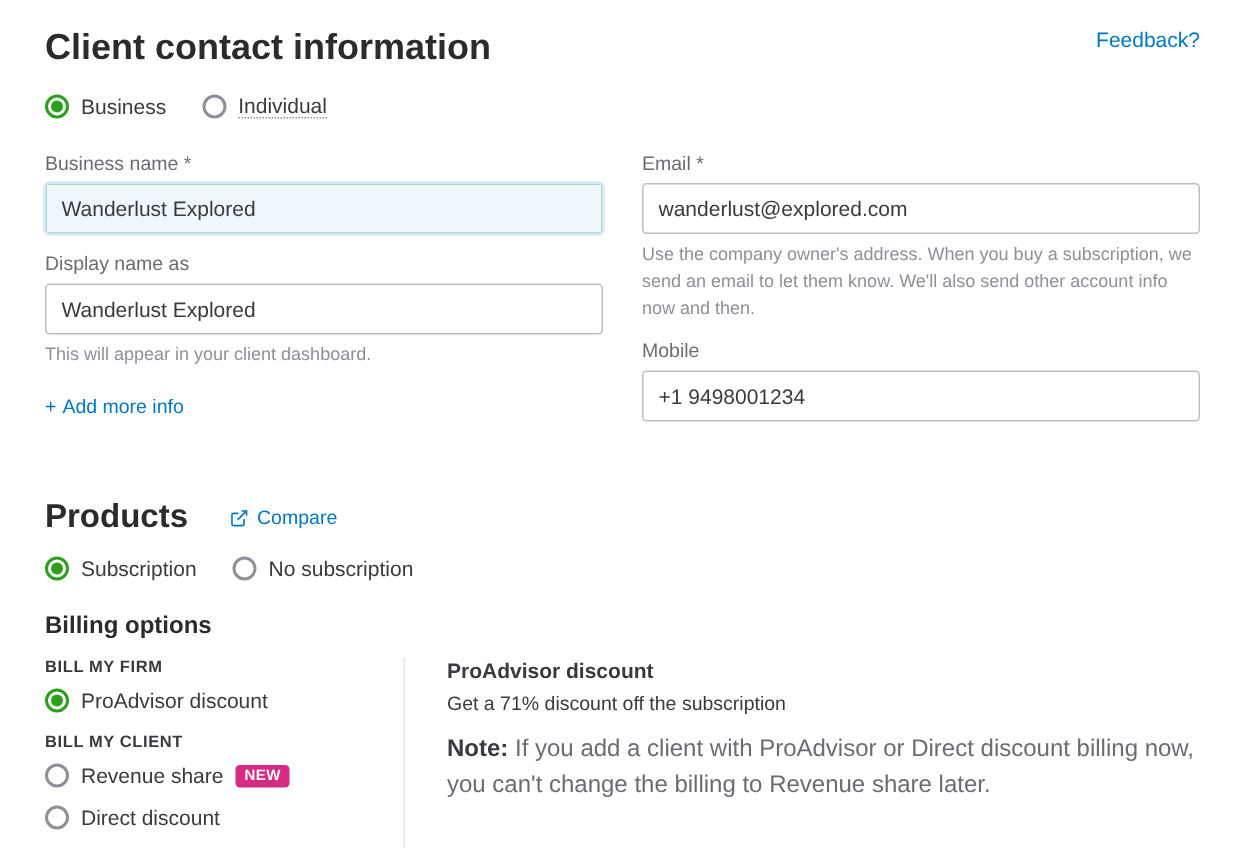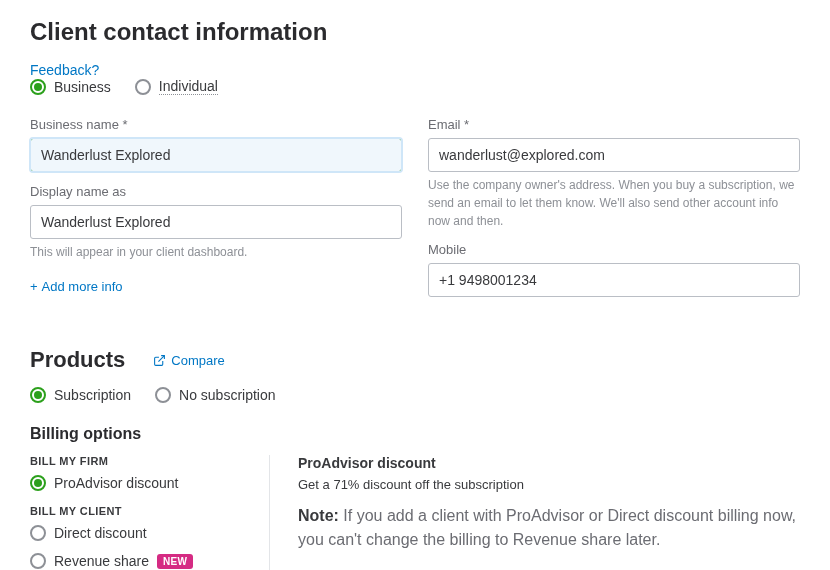--- a/index.html
+++ b/index.html
@@ -1,19 +1,19 @@
 <!DOCTYPE html>
 <html><head>
   <meta charset="utf-8">
   <style>
     * { box-sizing: border-box; margin: 0; padding: 0; }
     body { font-family: -apple-system, BlinkMacSystemFont, "Segoe UI", Helvetica, Arial, sans-serif; color: #393a3d; background: #fff; width: 830px; padding: 18px 30px 30px 30px; }
     a { text-decoration: none; }
     
-    .topbar { display: flex; justify-content: space-between; align-items: flex-start; flex-direction: column; }
+    .topbar { display: flex; justify-content: space-between; align-items: flex-start; }
     h1 { font-size: 24px; font-weight: 600; color: #2b2b2e; margin-bottom: 16px; }
     .feedback { color: #0077c5; font-size: 14px; }
     
     .radio-row { display: flex; gap: 24px; margin-bottom: 22px; }
     .radio-opt { display: inline-flex; align-items: center; gap: 8px; font-size: 14px; cursor: pointer; }
     .radio { width: 16px; height: 16px; border-radius: 50%; border: 2px solid #8d9096; position: relative; flex-shrink: 0; }
     .radio.checked { border-color: #2ca01c; }
     .radio.checked::after { content: ""; position: absolute; top: 2px; left: 2px; width: 8px; height: 8px; border-radius: 50%; background: #2ca01c; }
     .dotted { border-bottom: 1px dotted #8d9096; }
     
@@ -22,21 +22,21 @@
     .field { margin-bottom: 12px; }
     .label { display: block; font-size: 13px; color: #6b6c72; margin-bottom: 6px; }
     .input { width: 100%; height: 34px; padding: 0 10px; font-size: 14px; color: #393a3d; border: 1px solid #babec5; border-radius: 3px; }
     .input.focus { border-color: #2ca01c; background: #f0f7fc; outline: 2px solid #cfe6f8; outline-offset: -1px; }
     .help { font-size: 12px; color: #8d9096; margin-top: 4px; line-height: 1.5; }
     
     .add-more { color: #0077c5; font-size: 13px; display: inline-flex; align-items: center; gap: 4px; margin-top: 6px; cursor: pointer; }
     
     .section-h { display: flex; align-items: center; gap: 28px; margin-top: 38px; margin-bottom: 14px; }
     .section-h h2 { font-size: 22px; font-weight: 600; color: #2b2b2e; }
-    .compare { color: #0077c5; font-size: 13px; display: inline-flex; align-items: center; gap: 5px; cursor: pointer; }
+    .compare { color: #0077c5; font-size: 13px; display: inline-flex; align-items: flex-end; gap: 5px; cursor: pointer; }
     .compare .icon { width: 13px; height: 13px; }
     
     h3 { font-size: 16px; font-weight: 700; color: #2b2b2e; margin-bottom: 12px; }
     
     .billing-wrap { display: flex; gap: 28px; }
     .billing-left { width: 240px; border-right: 1px solid #e3e5e8; padding-right: 16px; }
     .billing-right { flex: 1; }
     .sub-h { font-size: 11px; font-weight: 700; letter-spacing: 0.4px; color: #393a3d; margin-bottom: 8px; }
     .b-opt { display: flex; align-items: center; gap: 8px; font-size: 14px; color: #393a3d; margin-bottom: 12px; cursor: pointer; }
     .group2 { margin-top: 14px; }
@@ -124,26 +124,26 @@
   <div class="billing-left">
     <div class="sub-h">BILL MY FIRM</div>
     <label class="b-opt">
       <span class="radio checked"></span>
       <span>ProAdvisor discount</span>
     </label>
     <div class="group2">
       <div class="sub-h">BILL MY CLIENT</div>
       <label class="b-opt">
         <span class="radio"></span>
-        <span>Direct discount</span>
+        <span>Revenue share</span>
+        <span class="new-badge">NEW</span>
       </label>
       <label class="b-opt">
         <span class="radio"></span>
-        <span>Revenue share</span>
-        <span class="new-badge">NEW</span>
+        <span>Direct discount</span>
       </label>
     </div>
   </div>
   <div class="billing-right">
     <div class="pa-title">ProAdvisor discount</div>
     <div class="pa-sub">Get a 71% discount off the subscription</div>
     <div class="pa-note">
       <b>Note:</b>
       <span>If you add a client with ProAdvisor or Direct discount billing now, you can't change the billing to Revenue share later.</span>
     </div>

